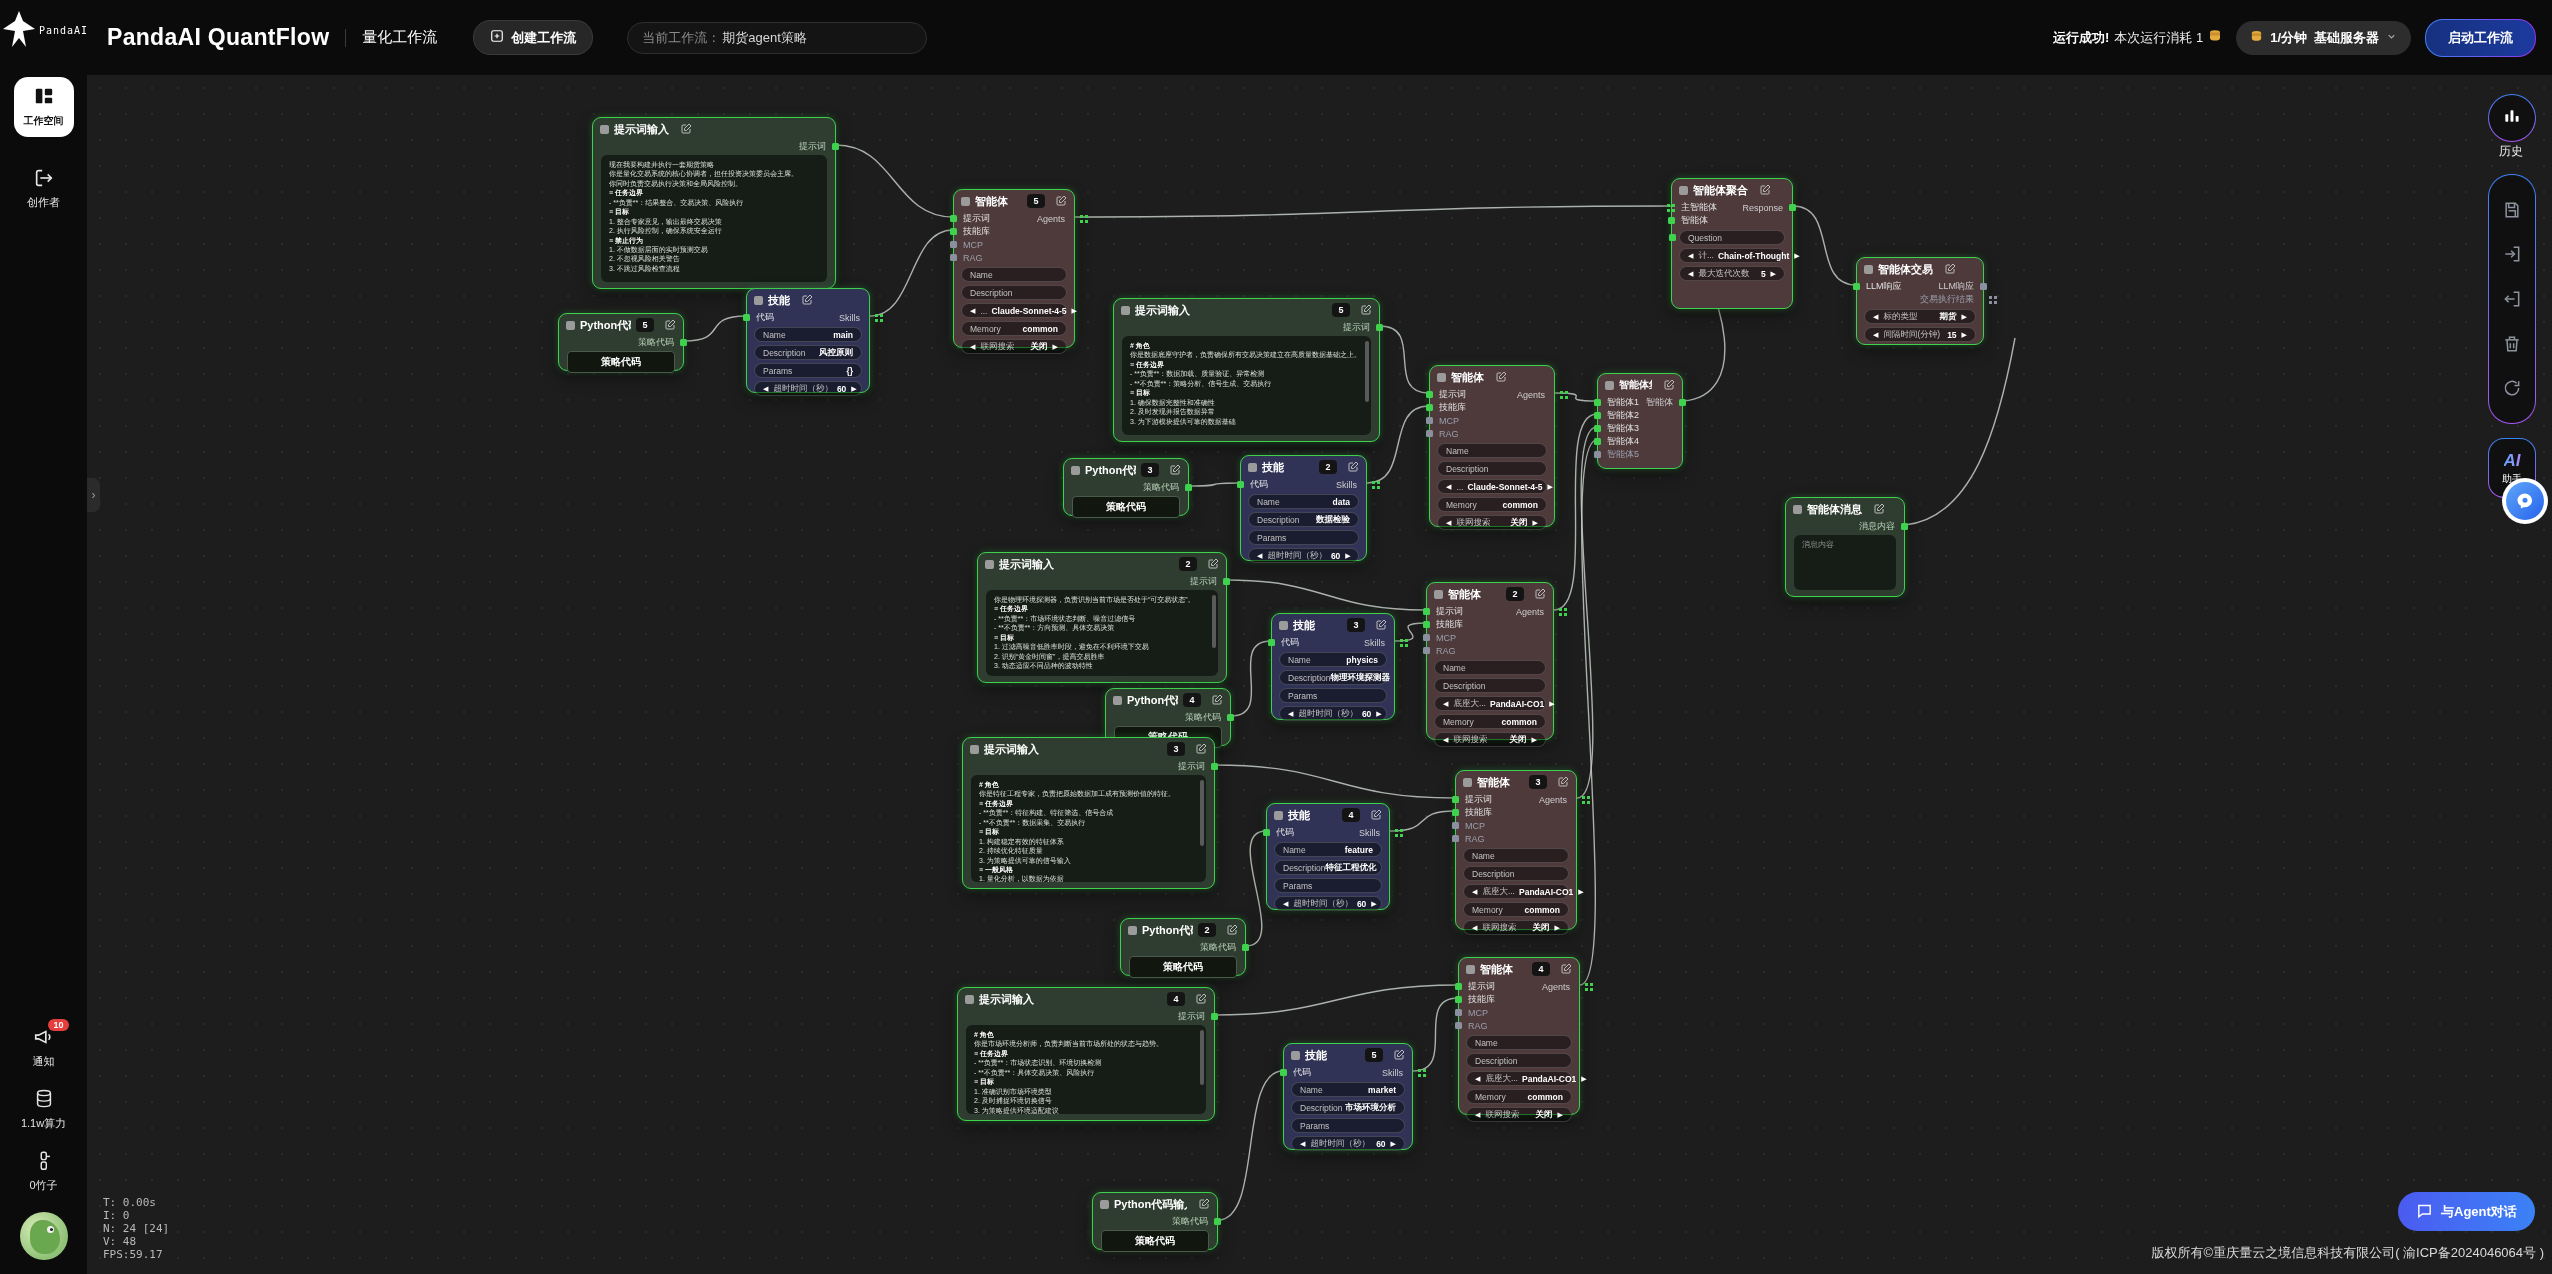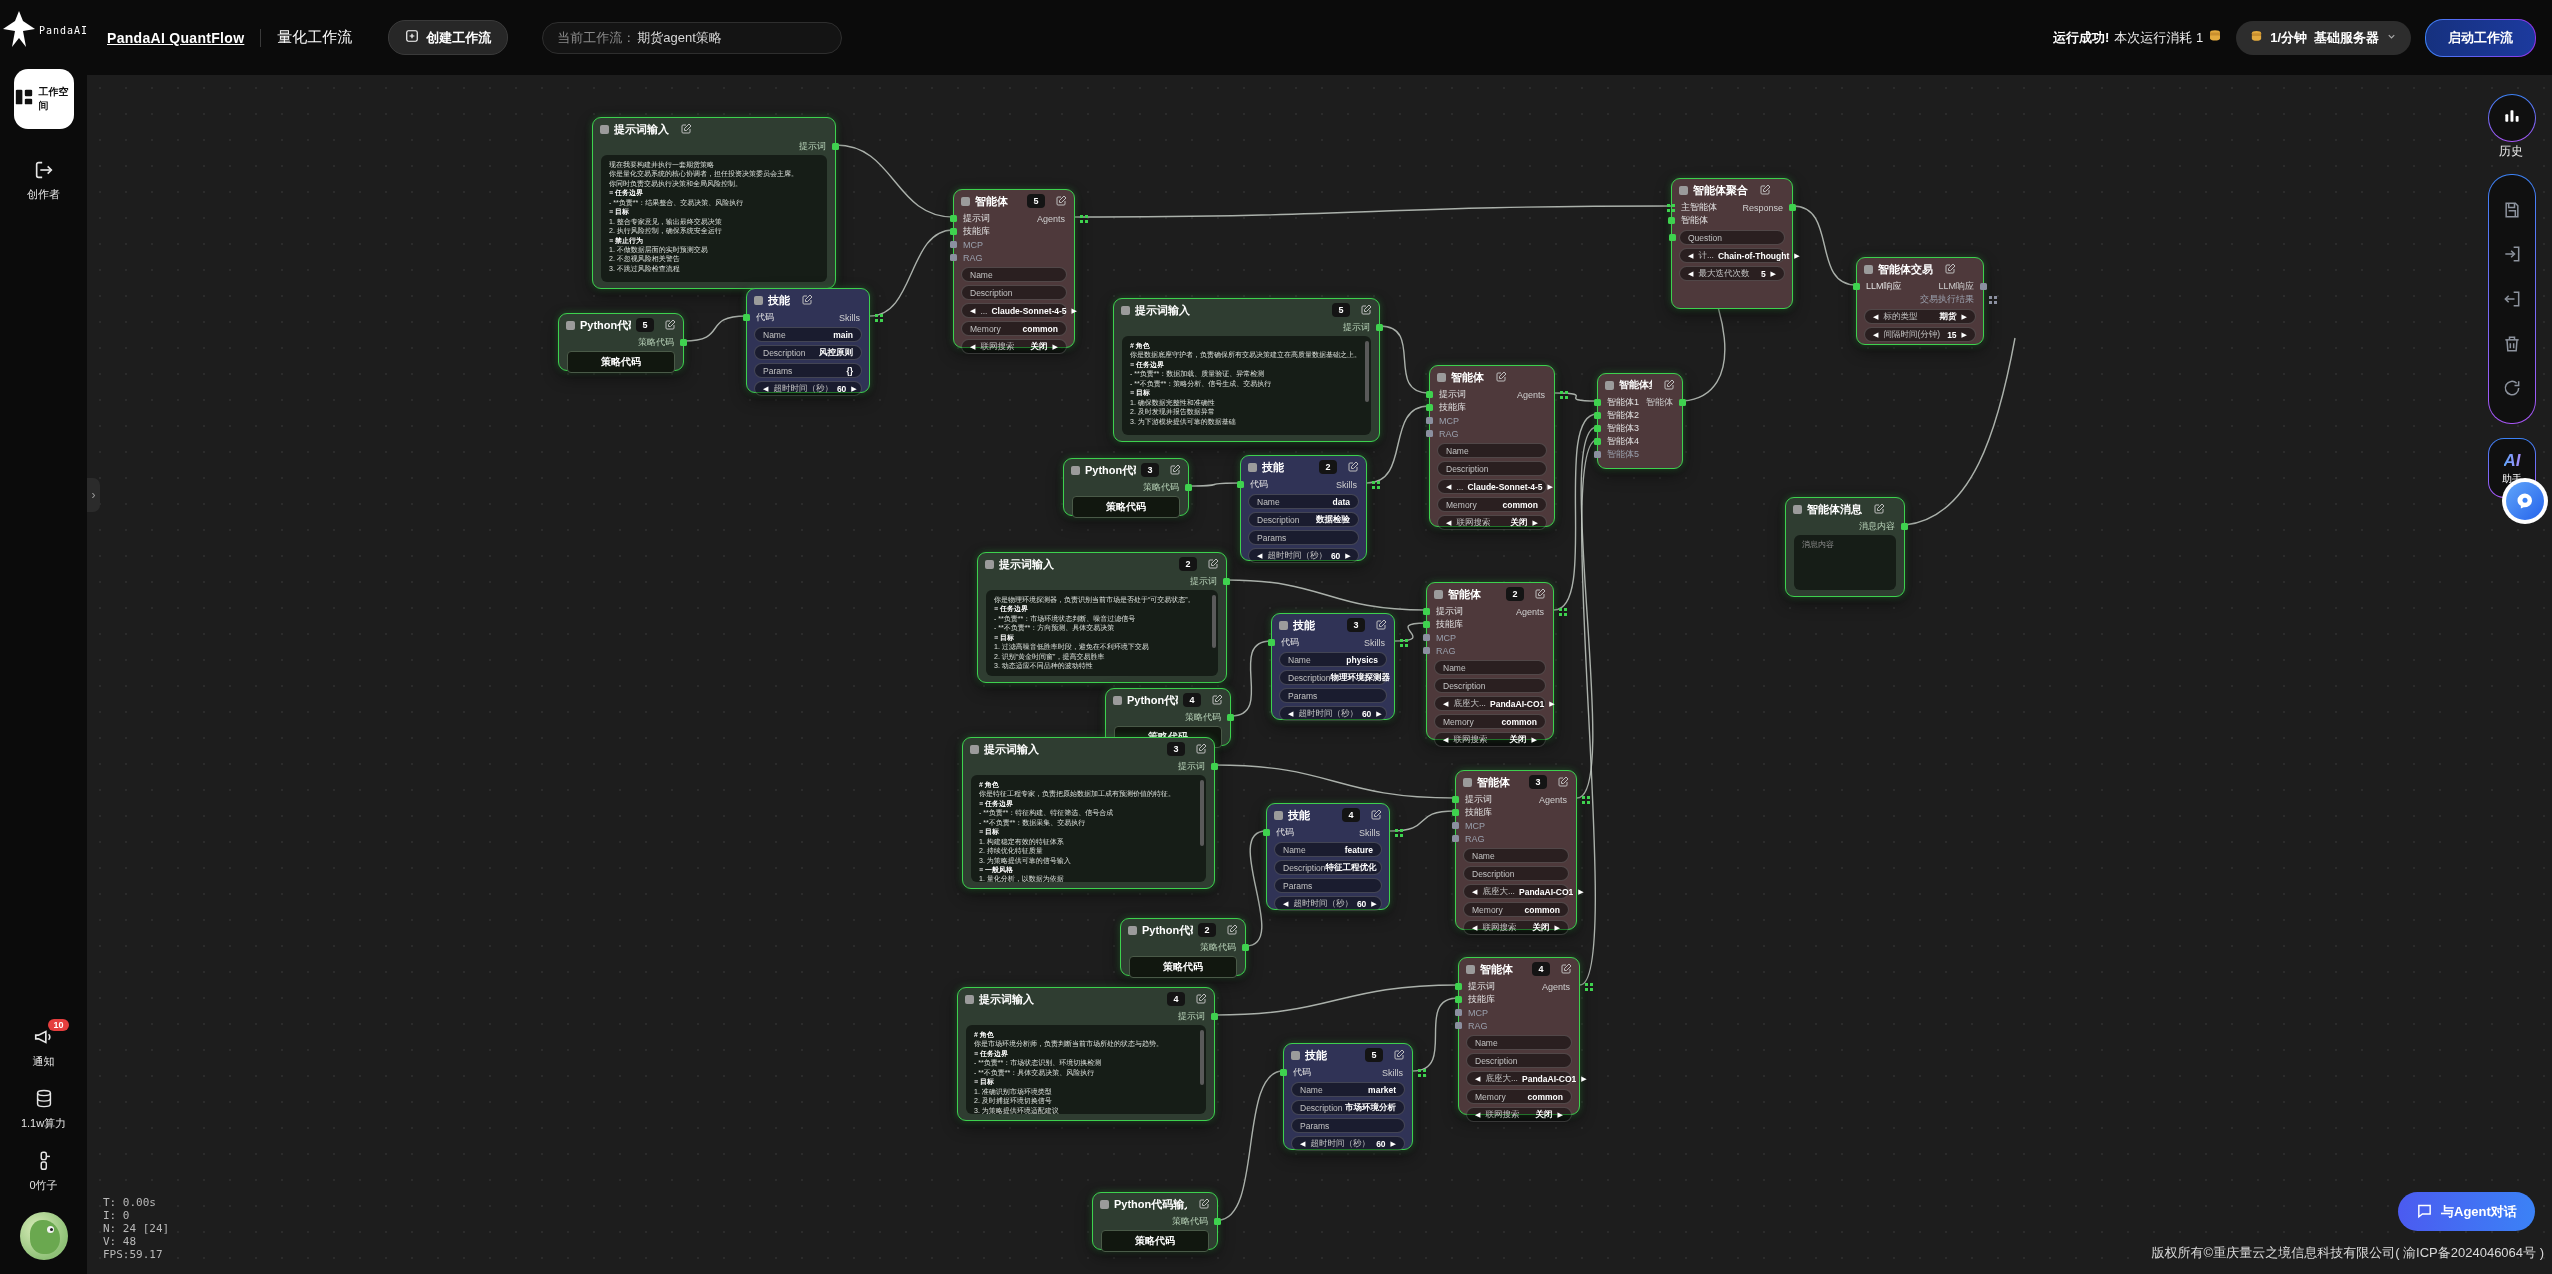--- a/index.html
+++ b/index.html
@@ -43,42 +43,42 @@
   .pill.stepper .plbl{margin-right:4px;}
   .tarea{position:relative;margin:2px 8px 6px;background:#161d17;border-radius:6px;padding:5px 8px;
          font-size:7px;line-height:1.35;color:#dbe0db;white-space:pre-wrap;overflow:hidden;box-sizing:border-box;}
   .tarea b{color:#fff;}
   .tarea .sbar{position:absolute;right:2px;top:5px;width:4px;height:62%;background:#5a5a5a;border-radius:2px;}
   .code-box{margin:2px 8px 6px;background:#11170f;border:1px solid #4a5a48;border-radius:4px;
             text-align:center;font-size:10px;font-weight:700;color:#fff;padding:3px 0;}
   
   .topbar{position:absolute;left:0;top:0;width:100%;height:75px;background:#0b0b0b;z-index:10;
           display:flex;align-items:center;padding:0 16px 0 107px;box-sizing:border-box;}
-  .brand{font-size:14px;font-weight:700;color:#fff;letter-spacing:.3px;white-space:nowrap;text-decoration:underline;}
+  .brand{font-size:23px;font-weight:700;color:#fff;letter-spacing:.3px;white-space:nowrap;}
   .tb-div{width:1px;height:18px;background:#3a3a3a;margin:0 16px;}
   .brand-sub{font-size:15px;font-weight:400;color:#fff;white-space:nowrap;}
   .create-btn{margin-left:36px;display:flex;align-items:center;gap:7px;height:33px;padding:0 16px;
               background:#272727;border:1px solid #3a3a3a;border-radius:17px;color:#fff;font-size:13px;font-weight:600;cursor:pointer;}
   .wf-input{margin-left:34px;width:300px;height:32px;border-radius:16px;background:#141414;border:1px solid #2e2e2e;
             display:flex;align-items:center;padding:0 14px;font-size:13px;box-sizing:border-box;}
   .wf-input .lab{color:#8a8a8a;white-space:nowrap;} .wf-input .val{color:#d8d8d8;margin-left:2px;white-space:nowrap;}
   .tb-right{margin-left:auto;display:flex;align-items:center;gap:14px;}
   .run-status{display:flex;align-items:flex-start;gap:5px;font-size:13px;color:#efefef;white-space:nowrap;}
   .run-status .b{font-weight:700;color:#fff;}
   .server-pill{display:flex;align-items:center;gap:7px;height:34px;padding:0 14px;border-radius:17px;
                background:#2d2d2d;font-size:13px;color:#fff;font-weight:600;cursor:pointer;white-space:nowrap;}
   .start-btn{height:36px;padding:0 22px;border-radius:18px;font-size:13px;font-weight:700;color:#fff;cursor:pointer;
              border:1.5px solid transparent;display:flex;align-items:center;
              background:linear-gradient(90deg,#16317f,#1c3a9e) padding-box,linear-gradient(90deg,#3b82f6,#9333ea) border-box;}
   
   .sidebar{position:absolute;left:0;top:0;width:87px;height:100%;background:#0b0b0b;z-index:11;
            display:flex;flex-direction:column;align-items:center;}
   .logo{margin-top:9px;display:flex;align-items:center;}
   .logo-text{margin-top:2px;font-family:"DejaVu Sans Mono",monospace;font-size:10px;color:#fff;letter-spacing:1px;}
-  .ws-box{margin-top:20px;width:60px;height:60px;background:#fff;border-radius:14px;display:flex;flex-direction:row;
+  .ws-box{margin-top:28px;width:60px;height:60px;background:#fff;border-radius:14px;display:flex;flex-direction:column;
           align-items:center;justify-content:center;gap:5px;cursor:pointer;}
   .ws-box .lbl{font-size:10px;font-weight:700;color:#111;}
   .sb-item{margin-top:30px;display:flex;flex-direction:column;align-items:center;gap:4px;color:#e5e5e5;
            font-size:11px;cursor:pointer;position:relative;}
   .sb-bottom{margin-top:auto;display:flex;flex-direction:column;align-items:center;}
   .sb-bottom .sb-item{margin-top:0;margin-bottom:19px;}
   .badge-red{position:absolute;top:-7px;right:-14px;background:#e53e3e;color:#fff;font-size:9px;font-weight:700;
              border-radius:8px;padding:1px 5px;}
   .avatar{width:48px;height:48px;border-radius:50%;margin-bottom:14px;cursor:pointer;overflow:hidden;
           background:radial-gradient(circle at 35% 35%,#d9ecb9,#8fc177 70%);position:relative;}

